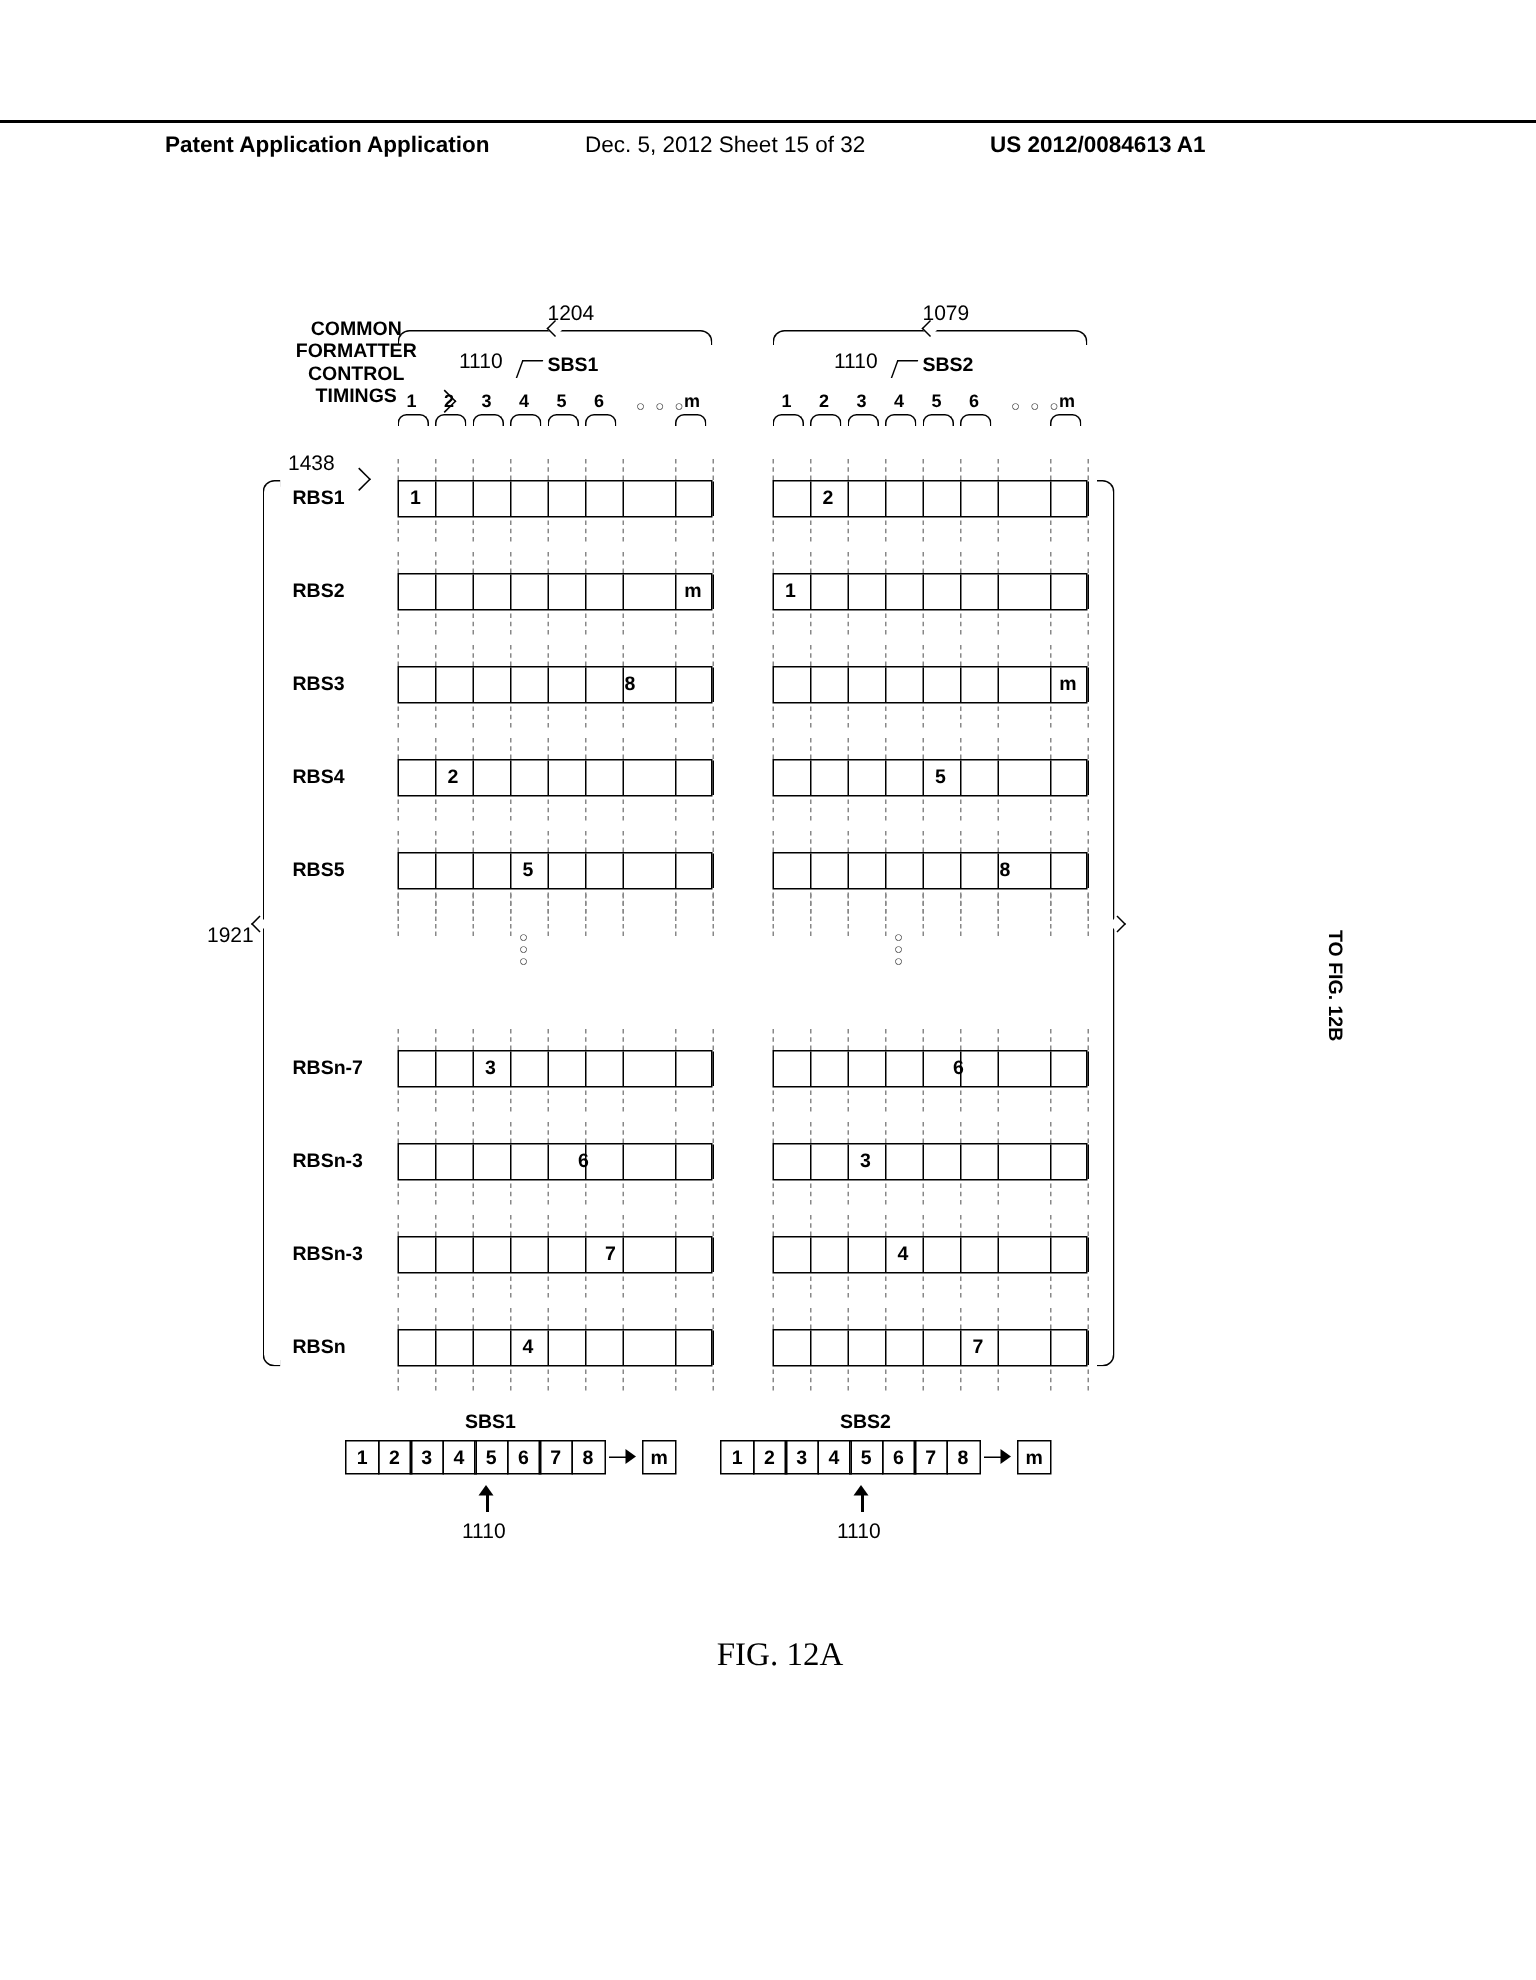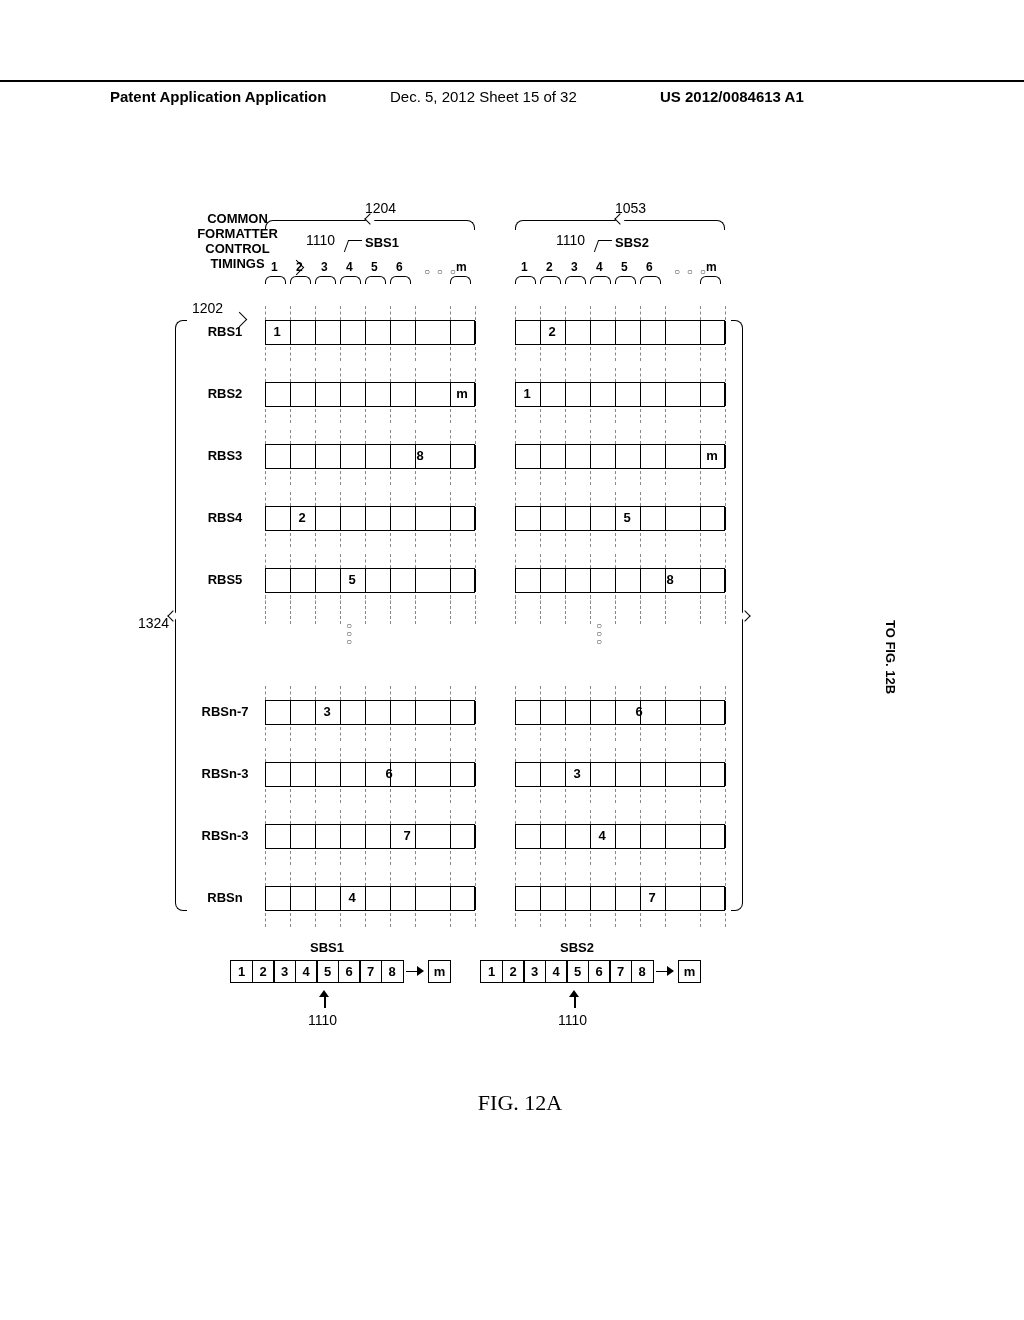--- a/index.html
+++ b/index.html
@@ -73,21 +73,21 @@
   .ref1110b { position:absolute; left:436px; top:42px; }
   .sbs1top { position:absolute; left:245px; top:45px; font-weight:bold; font-size:13px;}
   .sbs2top { position:absolute; left:495px; top:45px; font-weight:bold; font-size:13px;}
 
   .hook { position:absolute; width:14px; height:12px; border-left:1.5px solid #000; border-top:1.5px solid #000; transform:skewX(-20deg);}
 
   .brace-top { position:absolute; height:10px; border-top:1.5px solid #000; border-left:1.5px solid #000; border-right:1.5px solid #000; border-radius: 8px 8px 0 0;}
   .brace-top .notch { position:absolute; left:50%; top:-6px; width:8px; height:8px; margin-left:-4px; border-left:1.5px solid #000; border-bottom:1.5px solid #000; transform:rotate(45deg); background:#fff;}
 
   .row-area { position:absolute; top:130px; left:0; }
-  .rowlbl { position:absolute; left:75px; width:60px; text-align:center; font-size:13px; font-weight:bold;}
+  .rowlbl { position:absolute; left:75px; width:60px; text-align:left; font-size:13px; font-weight:bold;}
   .grid { position:absolute; border:1.5px solid #000; height:25px; }
   .grid .cell { position:absolute; top:0; bottom:0; border-right:1.5px solid #000; }
   .grid .cell:last-child { border-right:none; }
 
   .tick-row { position:absolute; height:8px; }
   .tick-row span { position:absolute; top:0; width:1px; height:14px; border-left:1.5px dashed #888;}
   .tick-row span.extend { height:28px; }
 
   .triple { position:absolute; font-size:10px; letter-spacing:2px; color:#444;}
 
@@ -125,23 +125,23 @@
   <div class="hdr-left">Patent Application Application</div>
   <div class="hdr-mid">Dec. 5, 2012   Sheet 15 of 32</div>
   <div class="hdr-right">US 2012/0084613 A1</div>
 
   <div class="figure">
 
     <div class="lbl ref-common">COMMON
 FORMATTER
 CONTROL
 TIMINGS</div>
-    <div class="num ref1202">1202</div>
+    <div class="num ref1202">1438</div>
     <div class="num ref1204">1204</div>
-    <div class="num ref1206">1053</div>
+    <div class="num ref1206">1079</div>
     <div class="num ref1110a">1110</div>
     <span class="hook" style="left:226px; top:50px;"></span>
     <div class="num ref1110b">1110</div>
     <span class="hook" style="left:476px; top:50px;"></span>
     <div class="sbs1top">SBS1</div>
     <div class="sbs2top">SBS2</div>
 
     <div class="brace-top" style="left:145px; top:30px; width:210px;">
         <span class="notch"></span>
       </div>
@@ -814,21 +814,21 @@
         <div class="val" style="left: 221px; top: 570px;">4</div>
         <div class="val" style="left: 521px; top: 570px;">7</div>
         <div class="left-brace" style="left: 55px; top: 0px; height: 591px;">
           <span class="notch"></span>
         </div>
         <div class="right-brace" style="left: 611px; top: 0px; height: 591px;">
           <span class="notch"></span>
         </div>
       </div>
 
-    <div class="num ref1112">1324</div>
+    <div class="num ref1112">1921</div>
 
   </div>
 
   <div class="tofig">TO FIG. 12B</div>
 
   <div class="bot-area">
     <div class="lbl" style="position:absolute; left:190px; top:0;">SBS1</div>
     <div class="lbl" style="position:absolute; left:440px; top:0;">SBS2</div>
 
     <div class="boxrow" id="botrow1" style="left:110px; top:20px;"><span class="b">1</span><span class="b">2</span><span class="b">3</span><span class="b">4</span><span class="b">5</span><span class="b">6</span><span class="b">7</span><span class="b">8</span><span class="arrow-r"></span><span class="b">m</span></div>

